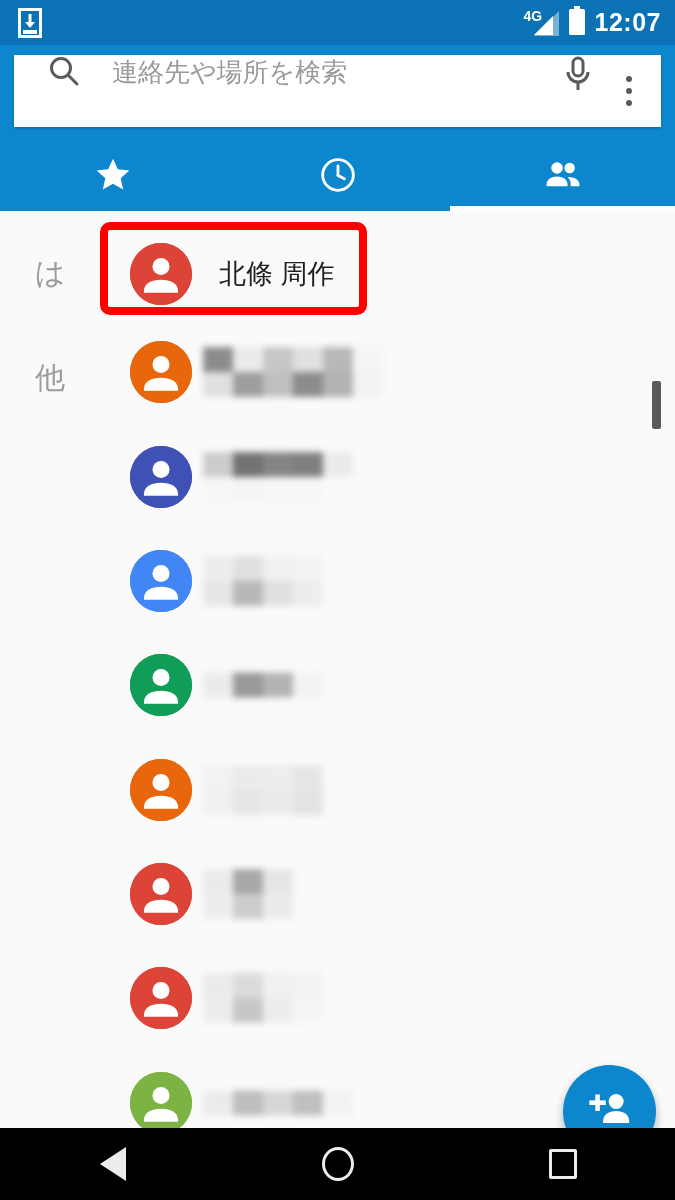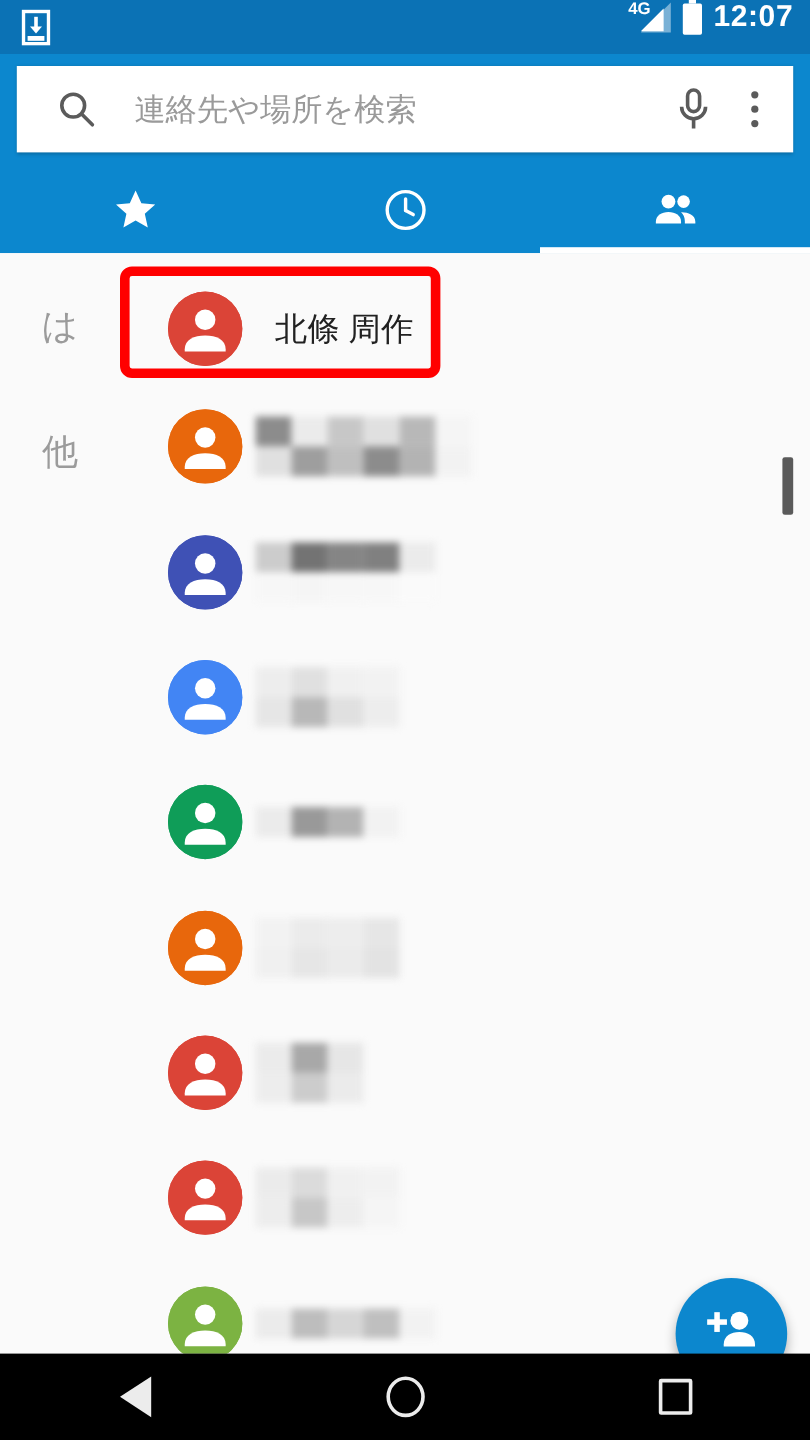--- a/index.html
+++ b/index.html
@@ -13,21 +13,21 @@
 
   
   .statusbar{
     position:absolute; left:0; top:0; width:675px; height:45px;
     background:#0B72B5;
     display:flex; align-items:center;
   }
   .sb-left{ position:absolute; left:18px; top:8px; }
   .sb-right{
     position:absolute; right:14px; top:0; height:45px;
-    display:flex; align-items:flex-start; gap:9px;
+    display:flex; align-items:center; gap:9px;
   }
   .sig-wrap{ position:relative; width:34px; height:28px; }
   .sig-4g{
     position:absolute; left:-1px; top:0;
     font-size:14px; font-weight:bold; color:#fff; line-height:1;
   }
   .sig-tri-dim{
     position:absolute; right:0; bottom:1px;
     width:0; height:0;
     border-left:25px solid transparent;
@@ -37,21 +37,21 @@
 
   
   .appbar{
     position:absolute; left:0; top:45px; width:675px; height:166px;
     background:#0C87CE;
   }
   .searchbar{
     position:absolute; left:14px; top:10px; width:647px; height:72px;
     background:#fff;
     box-shadow:0 1px 3px rgba(0,0,0,0.25);
-    display:flex; align-items:center;
+    display:flex; 
   }
   .search-icon{ margin-left:34px; flex:0 0 auto; display:flex; }
   .search-ph{
     flex:1 1 auto;
     margin-left:32px;
     color:#9A9A9A; font-size:26px;
     white-space:nowrap; overflow:hidden;
   }
   .mic-icon{ flex:0 0 auto; margin-right:8px; display:flex; }
   .kebab{
@@ -82,21 +82,21 @@
     overflow:hidden;
   }
   .rowlist{ position:absolute; left:0; top:0; width:675px; }
 
   .section-letter{
     position:absolute; left:0; width:100px; text-align:center;
     color:#9B9B9B; font-size:30px; line-height:1;
   }
 
   .contact-row{
-    position:absolute; left:10px; width:606px; height:104px;
+    position:absolute; left:0; width:606px; height:104px;
     display:flex; align-items:center;
   }
   .avatar{
     position:absolute; left:130px; top:21px;
     width:62px; height:62px; border-radius:50%;
     display:flex; align-items:center; justify-content:center;
   }
   .avatar svg{ display:block; }
   .cname{
     position:absolute; left:219px; top:50%; transform:translateY(-50%);

